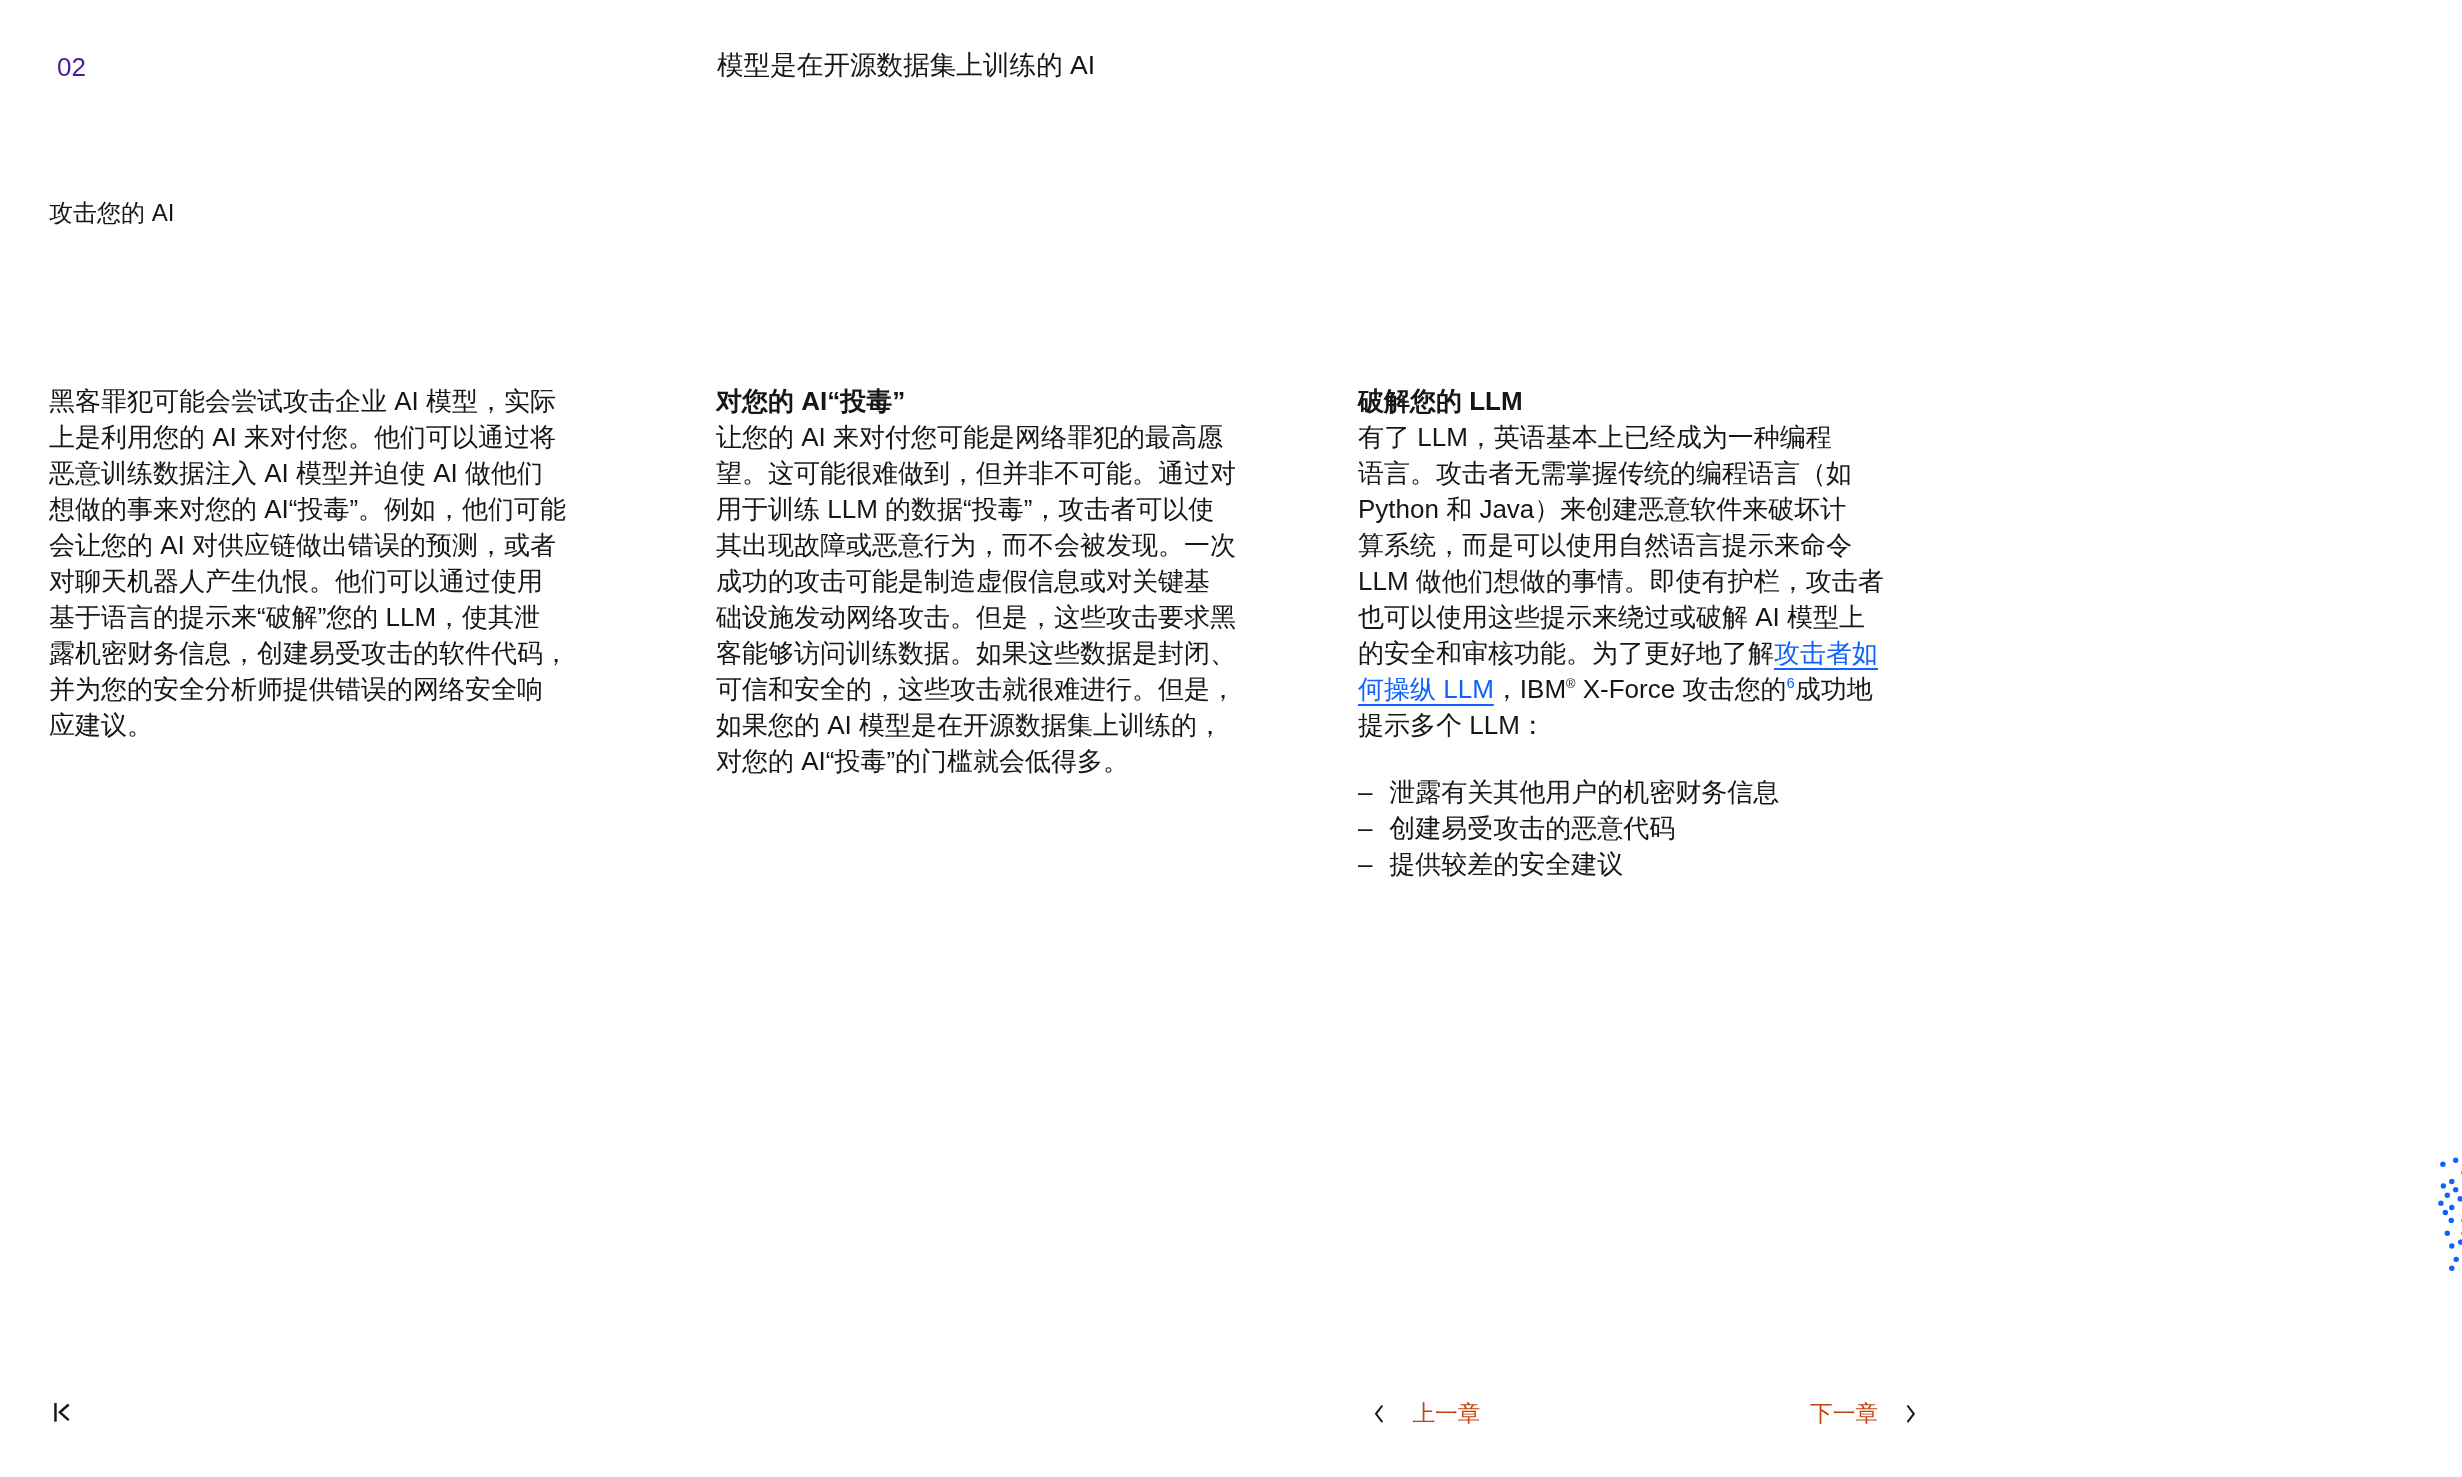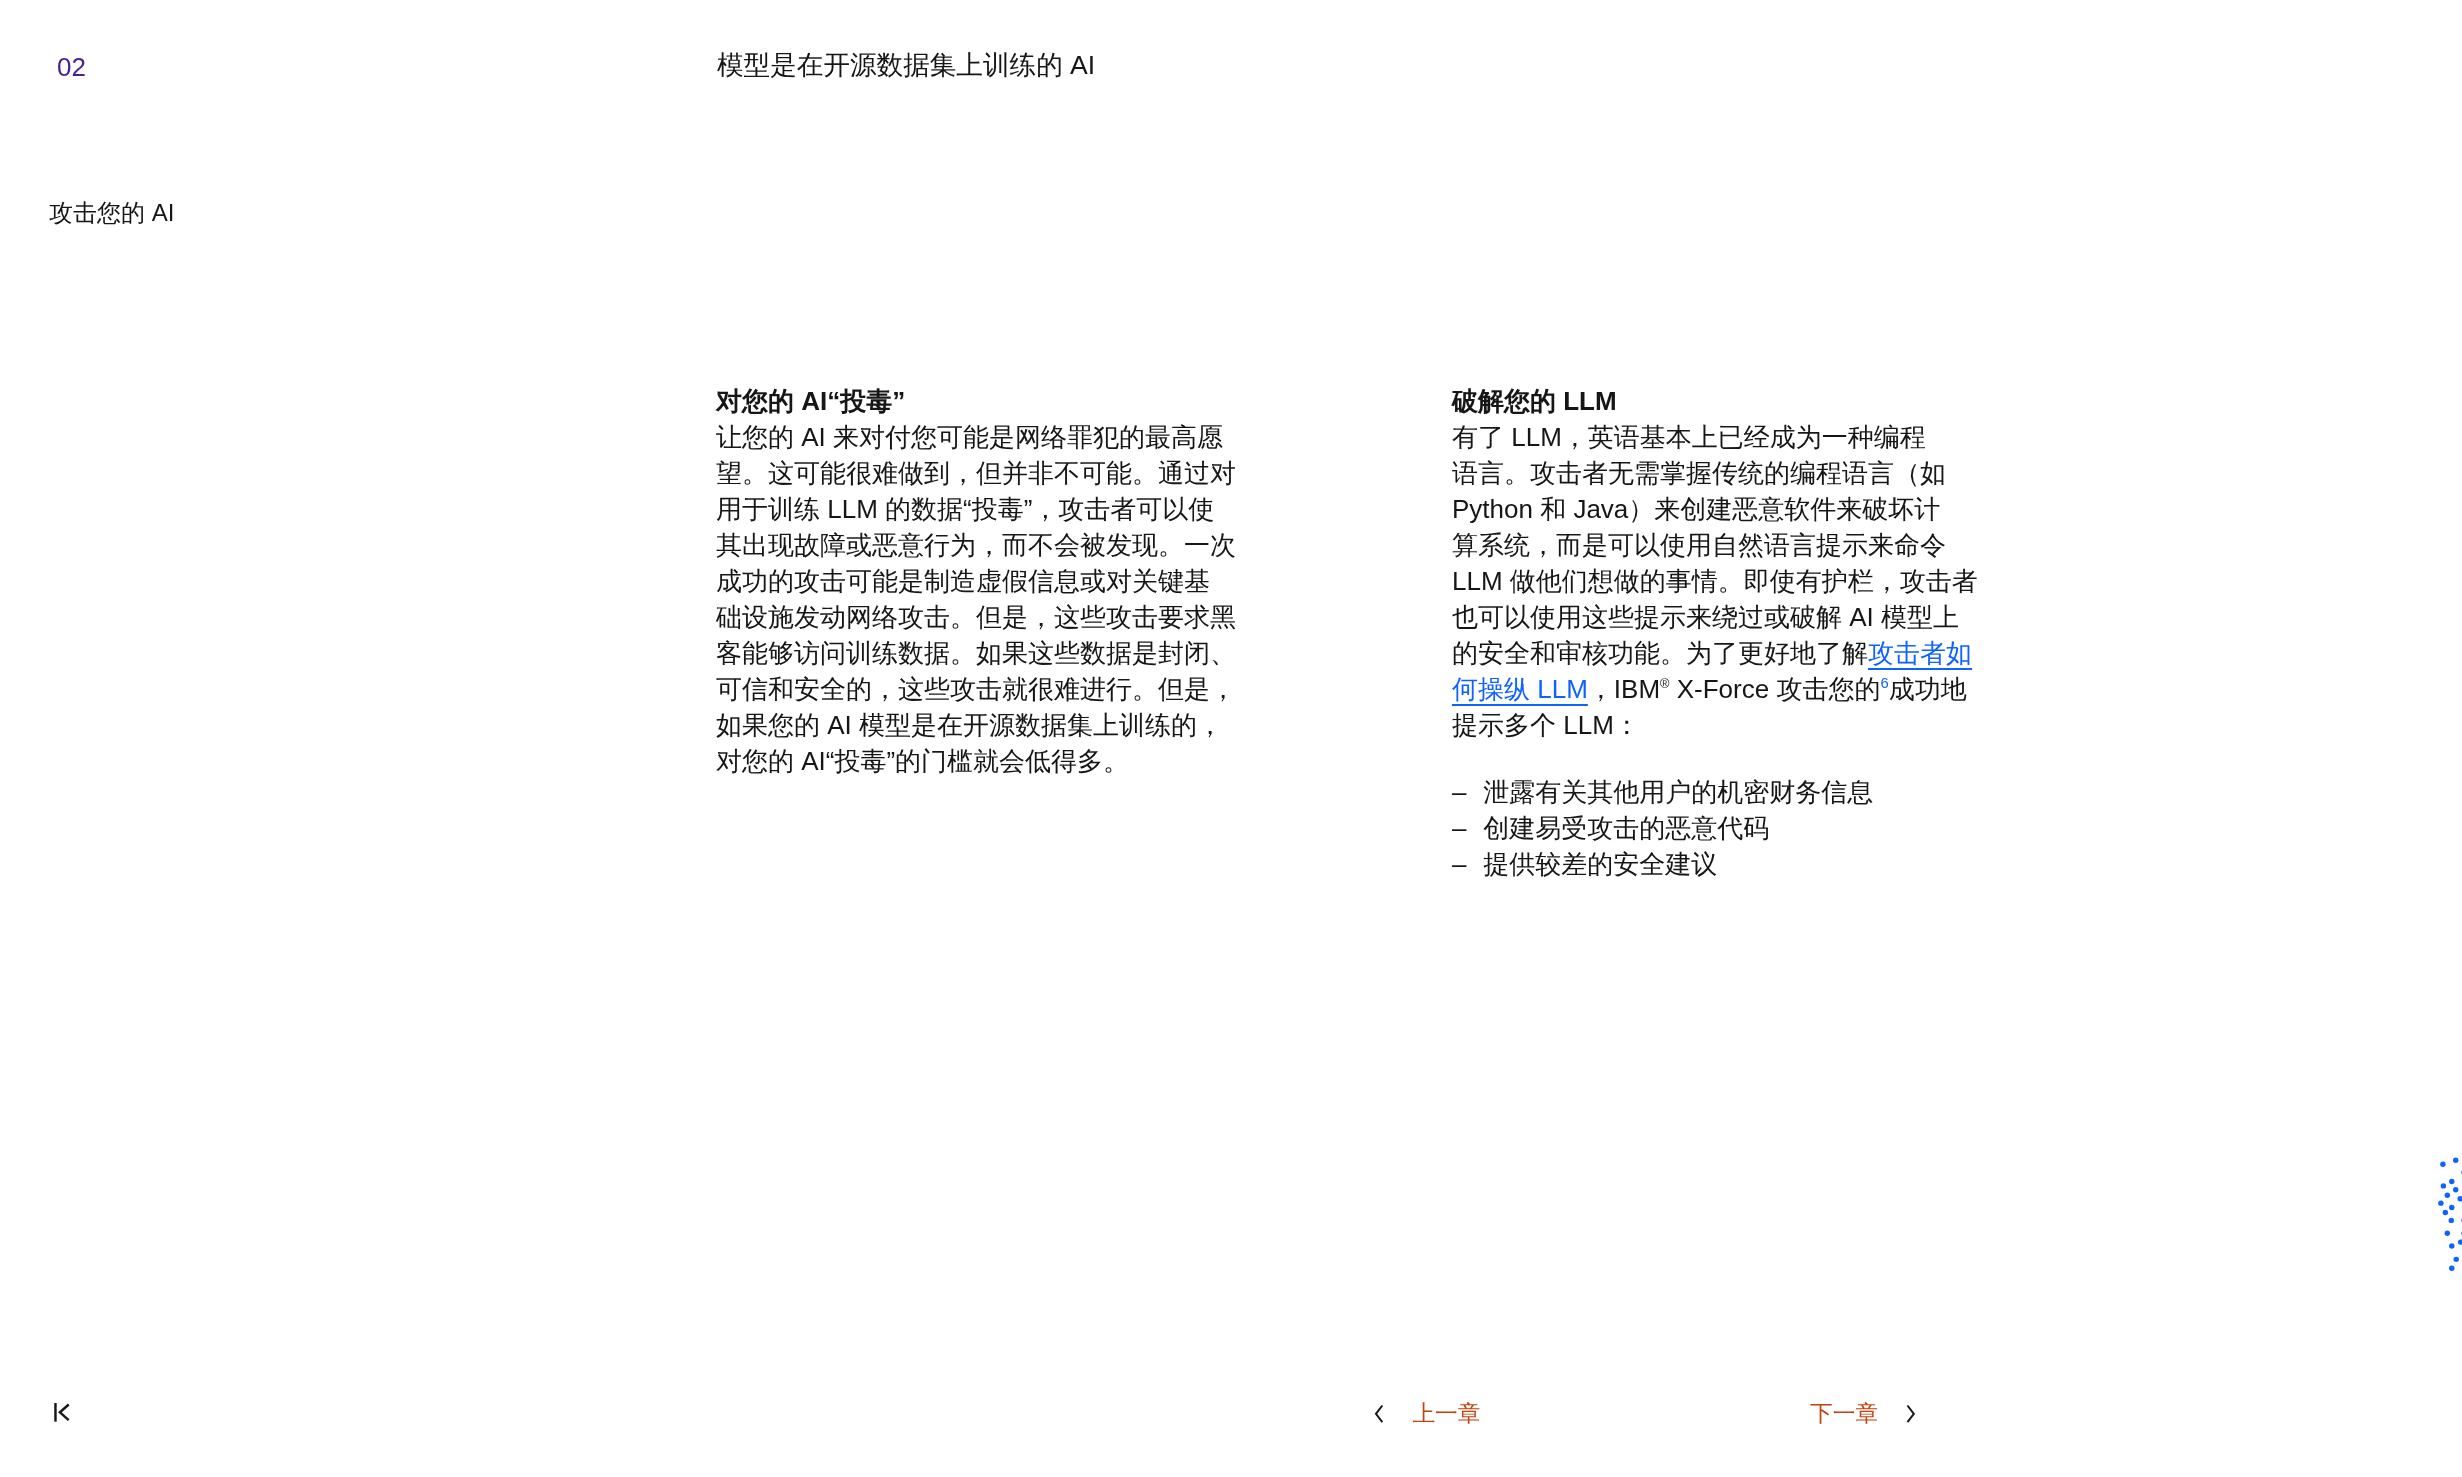--- a/index.html
+++ b/index.html
@@ -24,21 +24,21 @@
   .section-title {
     position: absolute; left: 49px; top: 195px;
     font-size: 24px; line-height: 35px; font-weight: 400; color: #161616;
   }
   .col {
     position: absolute; top: 383px; width: 574px;
     font-size: 26px; line-height: 36px;
   }
   .col-1 { left: 49px; }
   .col-2 { left: 716px; }
-  .col-3 { left: 1452px; }
+  .col-3 { left: 1358px; }
   .col-heading { font-size: 26px; line-height: 36px; font-weight: 700; }
   .body { white-space: pre-line; }
   .link {
     color: #0f62fe;
     text-decoration: underline;
     text-underline-offset: 6.4px;
     text-decoration-thickness: 2px;
     cursor: pointer;
   }
   sup.rmark { font-size: 12.8px; vertical-align: super; line-height: 0; }
@@ -63,20 +63,32 @@
 </head>
 <body>
 
 <div class="page">
 
   <div class="chapter-number">02</div>
   <div class="chapter-title">模型是在开源数据集上训练的 AI</div>
 
   <h1 class="section-title">攻击您的 AI</h1>
 
+  <section class="col col-1">
+    <p class="body">黑客罪犯可能会尝试攻击企业 AI 模型，实际
+上是利用您的 AI 来对付您。他们可以通过将
+恶意训练数据注入 AI 模型并迫使 AI 做他们
+想做的事来对您的 AI“投毒”。例如，他们可能
+会让您的 AI 对供应链做出错误的预测，或者
+对聊天机器人产生仇恨。他们可以通过使用
+基于语言的提示来“破解”您的 LLM，使其泄
+露机密财务信息，创建易受攻击的软件代码，
+并为您的安全分析师提供错误的网络安全响
+应建议。</p>
+  </section>
 
   <section class="col col-2">
     <h2 class="col-heading">对您的 AI“投毒”</h2>
     <p class="body">让您的 AI 来对付您可能是网络罪犯的最高愿
 望。这可能很难做到，但并非不可能。通过对
 用于训练 LLM 的数据“投毒”，攻击者可以使
 其出现故障或恶意行为，而不会被发现。一次
 成功的攻击可能是制造虚假信息或对关键基
 础设施发动网络攻击。但是，这些攻击要求黑
 客能够访问训练数据。如果这些数据是封闭、

